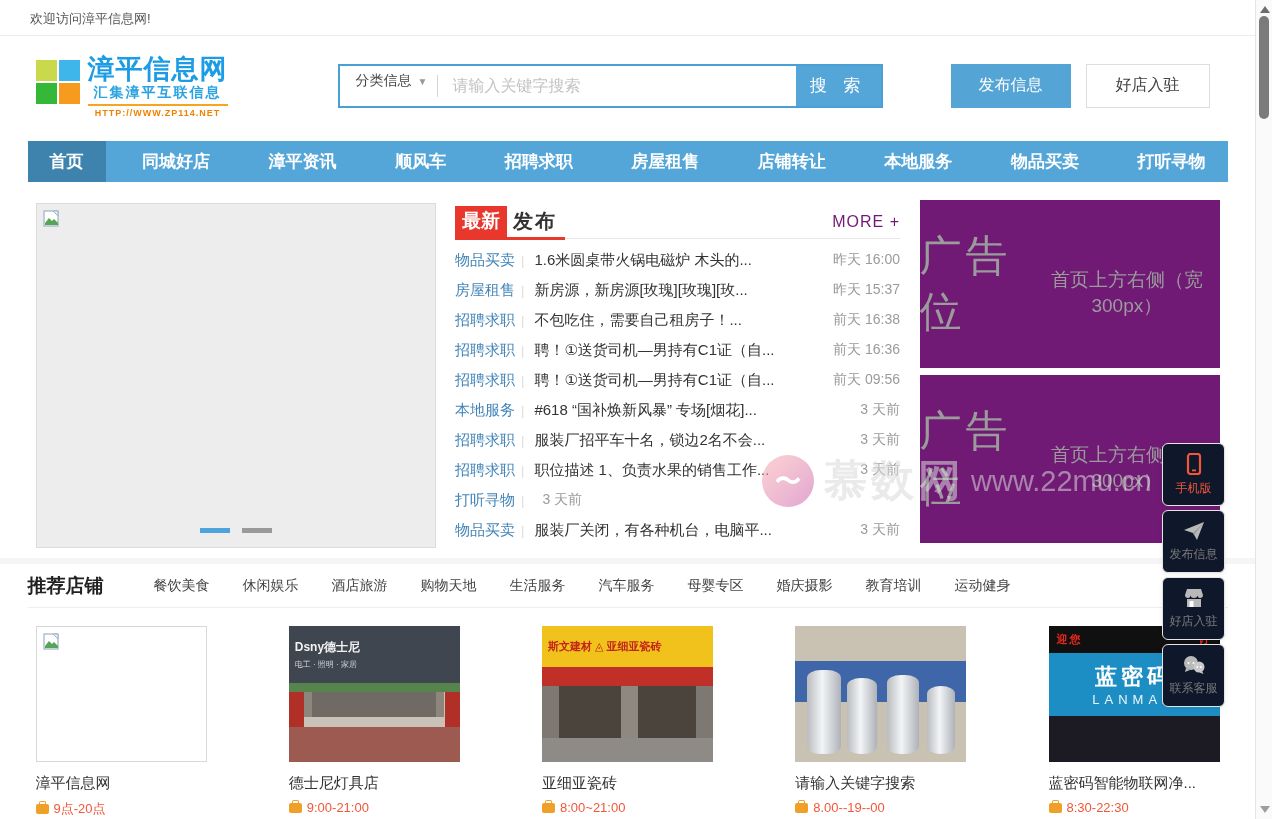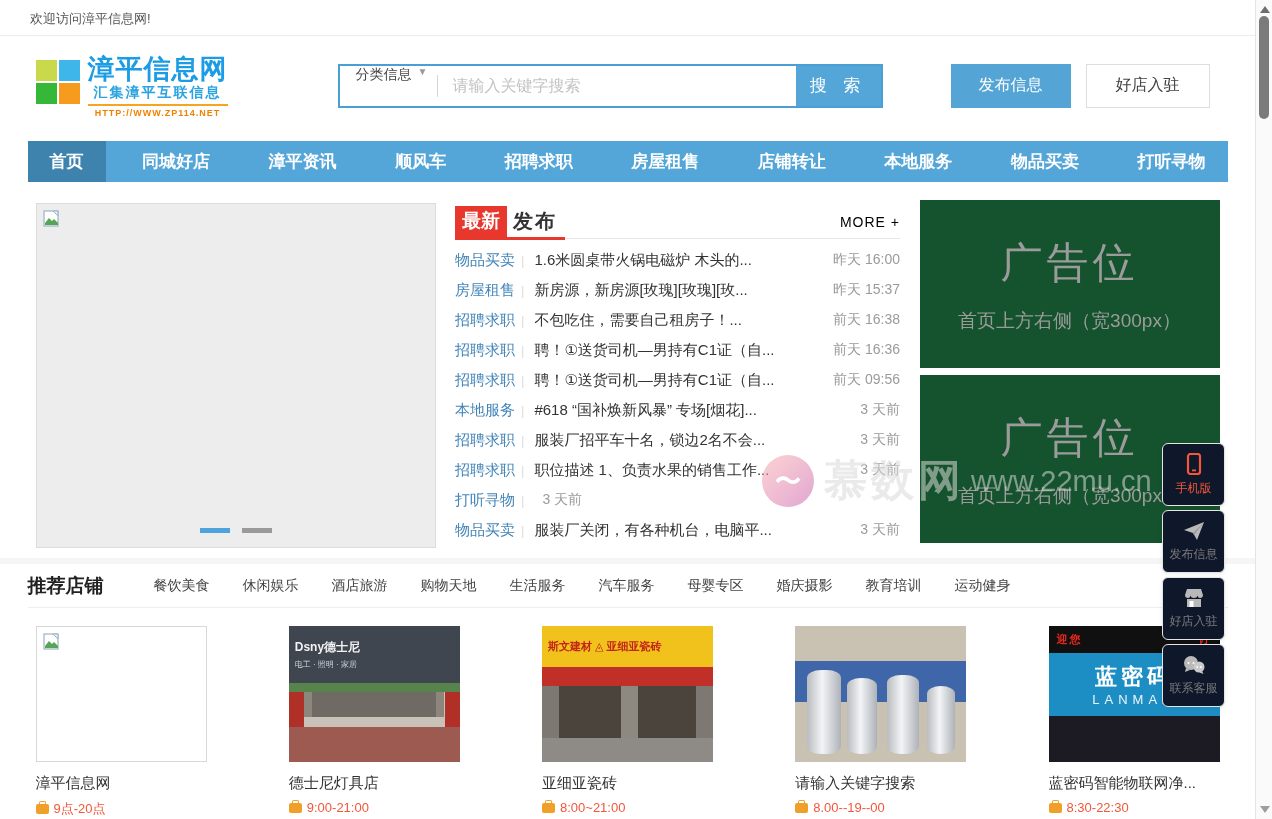--- a/index.html
+++ b/index.html
@@ -18,21 +18,21 @@
   .logo { display:flex; align-items:flex-start; margin-left:8px; cursor:pointer; }
   .logo-squares { display:grid; grid-template-columns:21px 21px; grid-template-rows:21px 21px; gap:2px; margin-top:6px; }
   .sq1{background:#c9d94b;} .sq2{background:#3fb6ea;} .sq3{background:#35b837;} .sq4{background:#f79b1e;}
   .logo-text { margin-left:8px; text-align:center; }
   .logo-title { font-size:27px; font-weight:bold; color:#1b9ce5; letter-spacing:1px; line-height:30px; }
   .logo-sub { font-size:14px; font-weight:bold; color:#2aa3e0; letter-spacing:2px; border-bottom:2px solid #f7a420; padding-bottom:2px; }
   .logo-url { font-size:9px; color:#f08200; font-weight:bold; letter-spacing:1px; margin-top:2px; }
 
   .search-wrap { display:flex; align-items:stretch; margin-left:110px; width:545px; height:44px;
      border:2px solid #4a9fd4; background:#fff; }
-  .search-cat { display:flex; padding:0 10px 9px 16px; cursor:pointer; }
+  .search-cat { display:flex; align-items:center; padding:0 10px 9px 16px; cursor:pointer; }
   .search-cat-label { font-size:14px; color:#444; }
   .chev { margin-left:6px; font-size:10px; color:#9a9a9a; }
   .search-divider { width:1px; background:#d5d5d5; margin:9px 0; }
   .search-input { flex:1; border:none; outline:none; font-size:16px; padding:0 14px; color:#333; }
   .search-input::placeholder { color:#c3c3c3; }
   .search-btn { width:85px; background:#55a6d8; color:#fff; font-size:17px; border:none; cursor:pointer; letter-spacing:6px; }
 
   .hdr-btn { height:44px; font-size:16px; cursor:pointer; }
   .btn-publish { width:120px; margin-left:68px; background:#54a5d6; color:#fff; border:none; }
   .btn-store { width:124px; margin-left:15px; background:#fff; color:#444; border:1px solid #ddd; }
@@ -50,30 +50,30 @@
   .dot { width:30px; height:5px; background:#9a9a9a; cursor:pointer; }
   .dot.active { background:#4da3dc; }
 
   .broken-img { position:absolute; top:6px; left:6px; }
 
   .latest { width:445px; margin-top:5px; }
   .latest-head { position:relative; display:flex; align-items:center; height:34px; border-bottom:1px solid #e8e8e8; }
   .latest-badge { background:#e8382e; color:#fff; font-size:19px; font-weight:bold; padding:2px 7px 3px; }
   .latest-title { font-size:20px; font-weight:bold; color:#333; margin-left:6px; letter-spacing:2px; }
   .latest-redline { position:absolute; left:0; bottom:-2px; width:110px; height:3px; background:#e8382e; }
-  .latest-more { margin-left:auto; font-size:14px; color:#000000; letter-spacing:1px; cursor:pointer; }
+  .latest-more { margin-left:auto; font-size:16px; color:#701a75; letter-spacing:1px; cursor:pointer; }
   .latest-list { margin-top:6px; }
   .latest-row { display:flex; align-items:center; height:30px; cursor:pointer; }
   .row-cat { width:64px; flex:none; font-size:15px; color:#4284b8; }
   .row-sep { color:#ddd; margin:0 10px 0 2px; font-size:13px; }
   .row-title { flex:1; font-size:15px; color:#333; white-space:nowrap; overflow:hidden; text-overflow:ellipsis; }
   .row-time { flex:none; margin-left:8px; font-size:14px; color:#9b9b9b; }
 
   .ads { width:300px; display:flex; flex-direction:column; gap:7px; }
-  .ad-box { height:168px; background:#14532d; display:flex; flex-direction:column; justify-content:center; align-items:center; cursor:pointer; }
+  .ad-box { height:168px; background:#701a75; display:flex; justify-content:center; align-items:center; cursor:pointer; }
   .ad-title { font-size:42px; color:#9b9b9b; font-weight:500; letter-spacing:4px; }
   .ad-sub { font-size:19px; color:#9b9b9b; margin-top:17px;text-align:center; }
 
   
   .watermark { position:absolute; left:762px; top:452px; display:flex; align-items:center; z-index:50;
     pointer-events:none; opacity:.55; }
   .wm-circle { width:52px; height:52px; border-radius:50%; background:linear-gradient(135deg,#f2a0ae 20%,#d36fae 80%);
     display:flex; align-items:center; justify-content:center; color:#fff; font-size:26px; font-weight:bold; }
   .wm-name { font-size:43px; font-weight:bold; color:#d9d9d9; letter-spacing:4px; margin-left:10px; }
   .wm-url { font-size:29px; color:#d9d9d9; margin-left:6px; }

